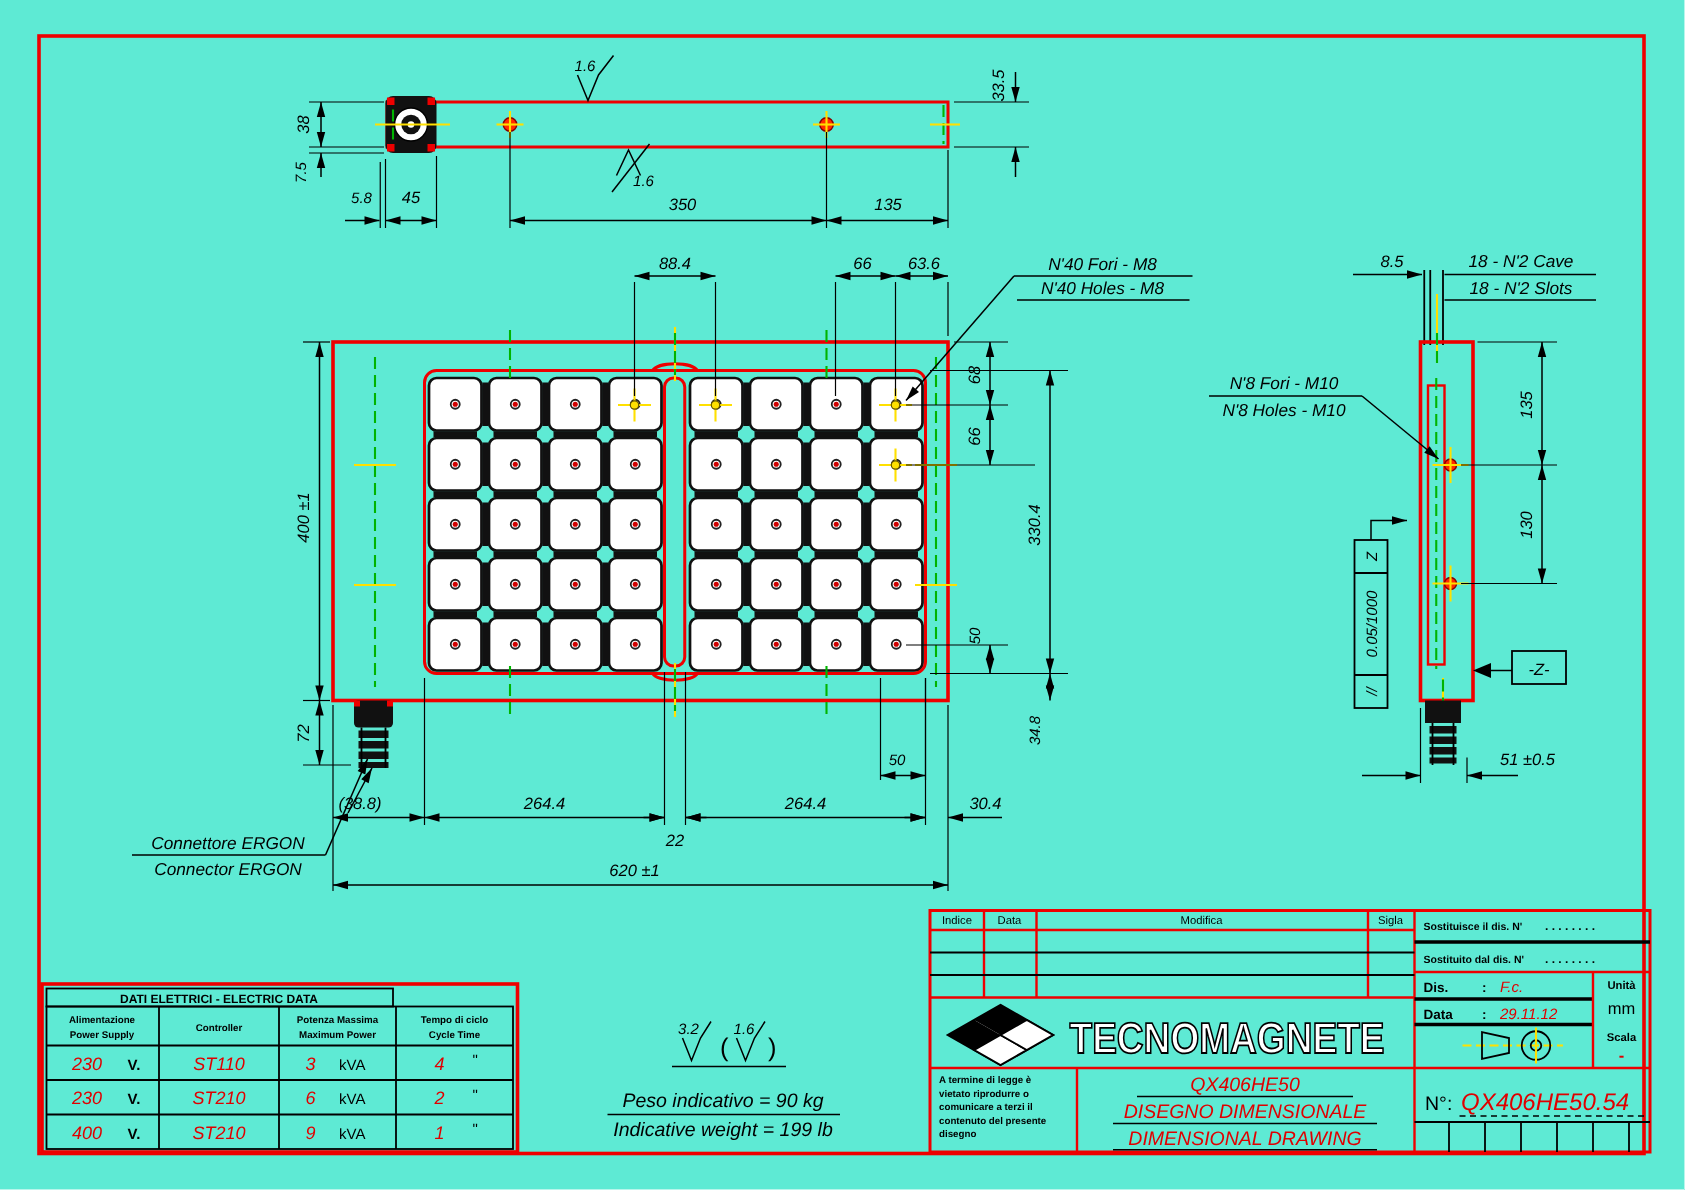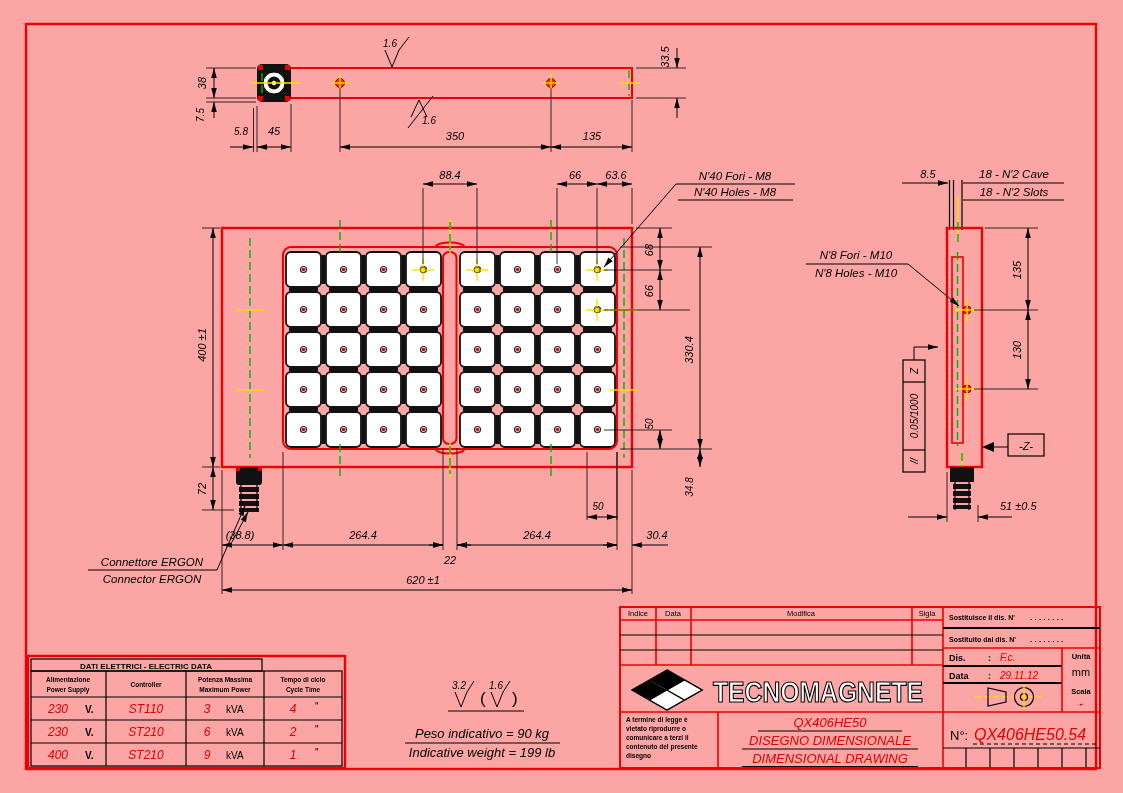--- a/index.html
+++ b/index.html
@@ -1,16 +1,16 @@
 <!DOCTYPE html>
 <html><head>
 <meta charset="utf-8">
 <style>
   html,body{margin:0;padding:0;background:#fff;}
-  #sheet{position:relative;width:1123px;height:793px;background:#fca5a5;overflow:hidden;}
+  #sheet{position:relative;width:1123px;height:793px;background:#5eead4;overflow:hidden;}
   svg text{font-family:"Liberation Sans",sans-serif;}
   .dt{font-style:italic;font-size:11px;fill:#000;}
   .dts{font-style:italic;font-size:10px;fill:#000;}
   .lbl{font-style:italic;font-size:11.5px;fill:#000;}
   .tiny{font-size:6.5px;fill:#000;}
   .red{stroke:#ee0000;fill:none;}
   .r25{stroke-width:2.4;}
   .r2{stroke-width:2;}
   .r16{stroke-width:1.6;}
   .blk{stroke:#000;fill:none;stroke-width:1.2;}

